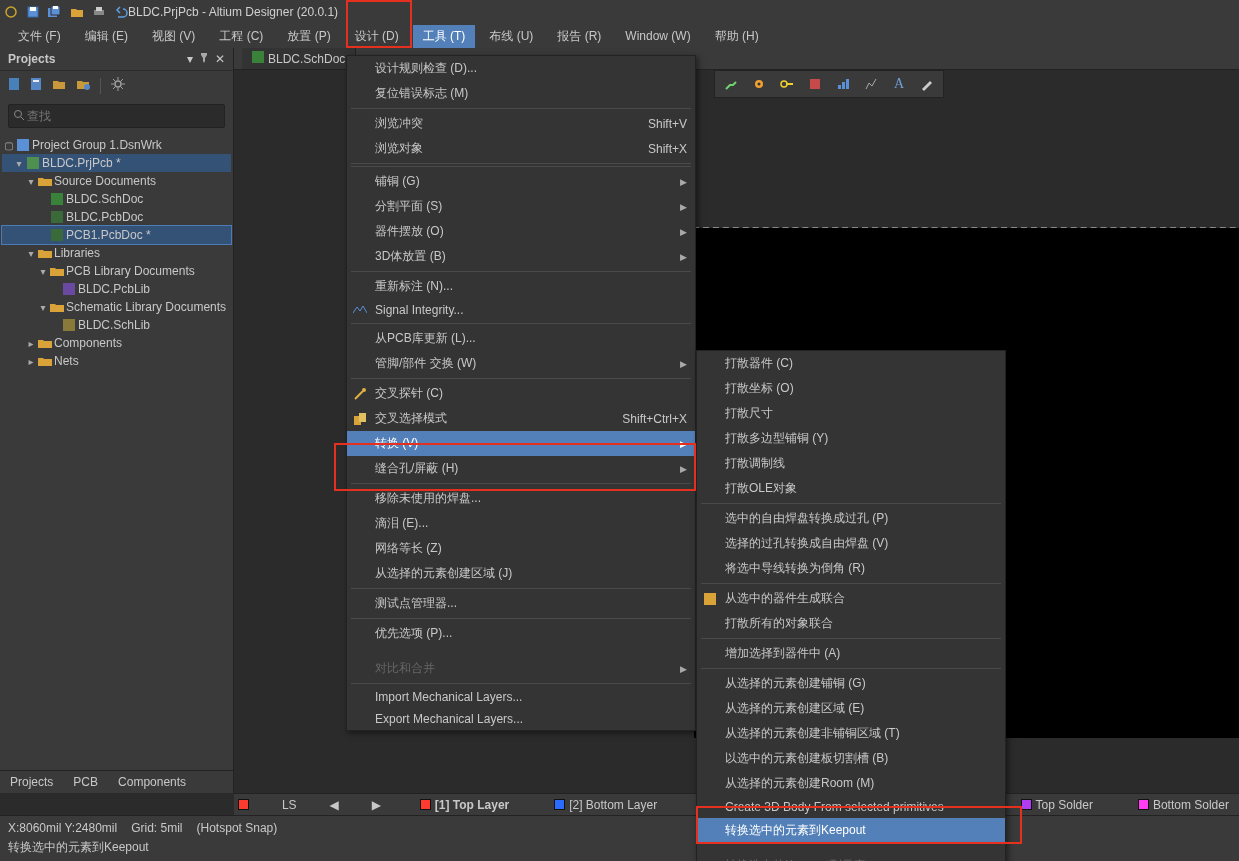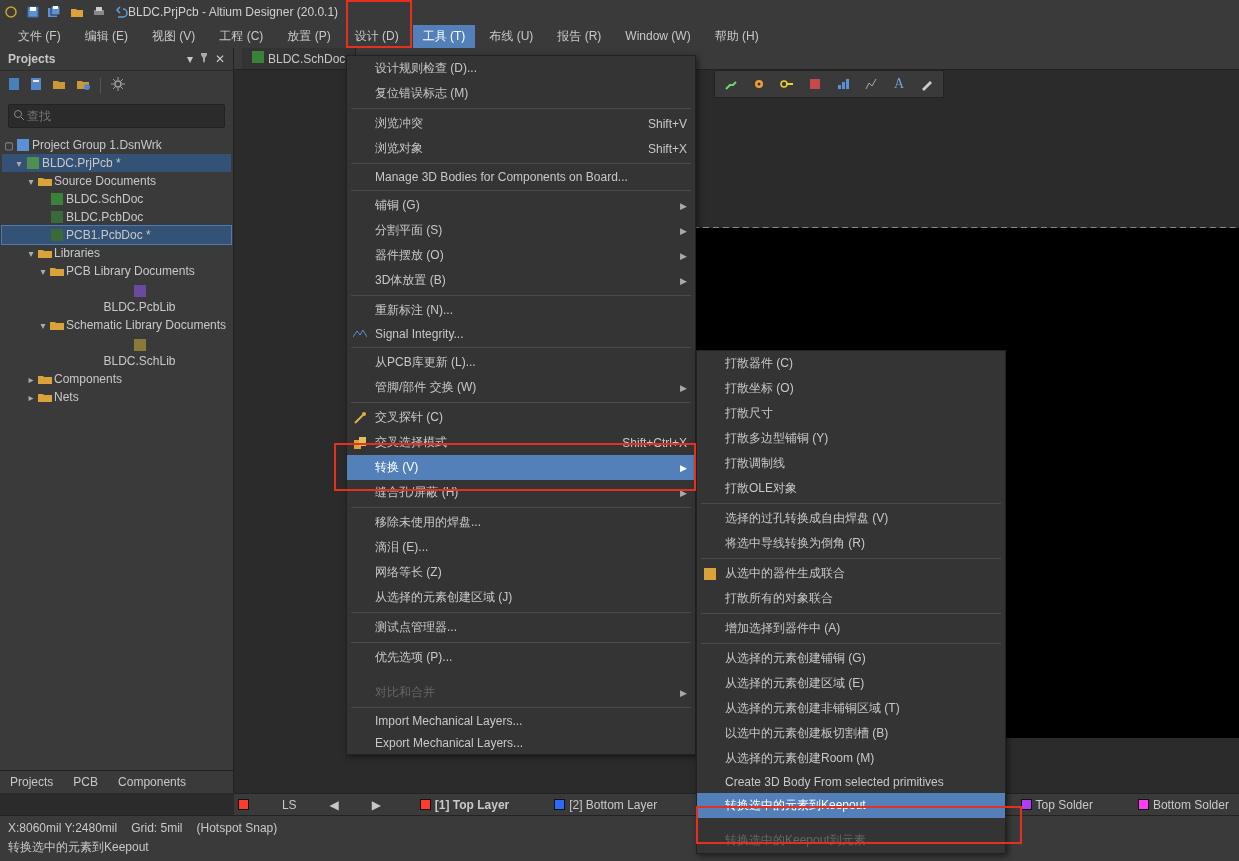--- a/index.html
+++ b/index.html
@@ -24,21 +24,21 @@
 .search-box input { flex: 1; background: transparent; border: none; color: #c8c8c8; outline: none; padding: 2px; }
 .tree { flex: 1; padding: 4px 2px; overflow: auto; }
 .tree-item { display: flex; align-items: center; padding: 2px 2px; gap: 2px; white-space: nowrap; }
 .tree-item .exp { width: 10px; text-align: center; color: #aaa; cursor: pointer; font-size: 10px; }
 .tree-item .icn { width: 14px; height: 14px; display: inline-flex; align-items: center; justify-content: center; }
 .tree-item.sel { background: #345275; outline: 1px solid #4d7bb5; }
 .tree-item.hl { background: #345275; }
 .indent1 { padding-left: 12px; }
 .indent2 { padding-left: 24px; }
 .indent3 { padding-left: 36px; }
-.indent4 { padding-left: 48px; flex-direction: column; }
+.indent4 { padding-left: 48px; }
 .panel-tabs { display: flex; border-top: 1px solid #222; background: #3a3a3a; }
 .panel-tabs div { padding: 4px 10px; cursor: pointer; }
 .center { flex: 1; background: #2b2b2b; position: relative; overflow: hidden; }
 .doc-tabs { height: 22px; display: flex; background: #3a3a3a; border-bottom: 1px solid #222; padding-left: 8px; }
 .doc-tab { display: flex; align-items: center; gap: 4px; padding: 0 10px; background: #333; border-right: 1px solid #222; }
 .canvas-toolbar { position: absolute; top: 22px; left: 480px; height: 28px; display: flex; align-items: center; gap: 12px; padding: 0 8px; background: #3a3a3a; border: 1px solid #222; z-index: 2; }
 .canvas-toolbar span { width: 16px; height: 16px; display:inline-flex; align-items:center; justify-content:center; }
 .board-area { position: absolute; left: 460px; top: 180px; width: 660px; height: 510px; background: #000; }
 .board-outline { position: absolute; left: 459px; top: 179px; width: 662px; height: 6px; border-top: 2px dashed #888; }
 .pad { position: absolute; width: 10px; height: 10px; background: #c8c8c8; }
@@ -365,23 +365,20 @@
   <div class="dd-sep"></div>
   <div class="dd-row">
       <span>浏览冲突</span>
       <span>Shift+V</span>
     </div>
   <div class="dd-row">
       <span>浏览对象</span>
       <span>Shift+X</span>
     </div>
   <div class="dd-sep"></div>
-  <div class="dd-row">
-      <span>Manage 3D Bodies for Components on Board...</span>
-    </div>
   <div class="dd-sep"></div>
   <div class="dd-row">
       <span>铺铜 (G)</span>
       <span class="arrow">▶</span>
     </div>
   <div class="dd-row">
       <span>分割平面 (S)</span>
       <span class="arrow">▶</span>
     </div>
   <div class="dd-row">
@@ -482,20 +479,23 @@
   <div class="dd-row">
       <span>打散多边型铺铜 (Y)</span>
     </div>
   <div class="dd-row">
       <span>打散调制线</span>
     </div>
   <div class="dd-row">
       <span>打散OLE对象</span>
     </div>
   <div class="dd-sep"></div>
+  <div class="dd-row">
+      <span>选中的自由焊盘转换成过孔 (P)</span>
+    </div>
   <div class="dd-row">
       <span>选择的过孔转换成自由焊盘 (V)</span>
     </div>
   <div class="dd-row">
       <span>将选中导线转换为倒角 (R)</span>
     </div>
   <div class="dd-sep"></div>
   <div class="dd-row">
       <span class="muicon"><svg width="14" height="14">
           <rect x="1" y="1" width="12" height="12" fill="#d9a33a"></rect>

